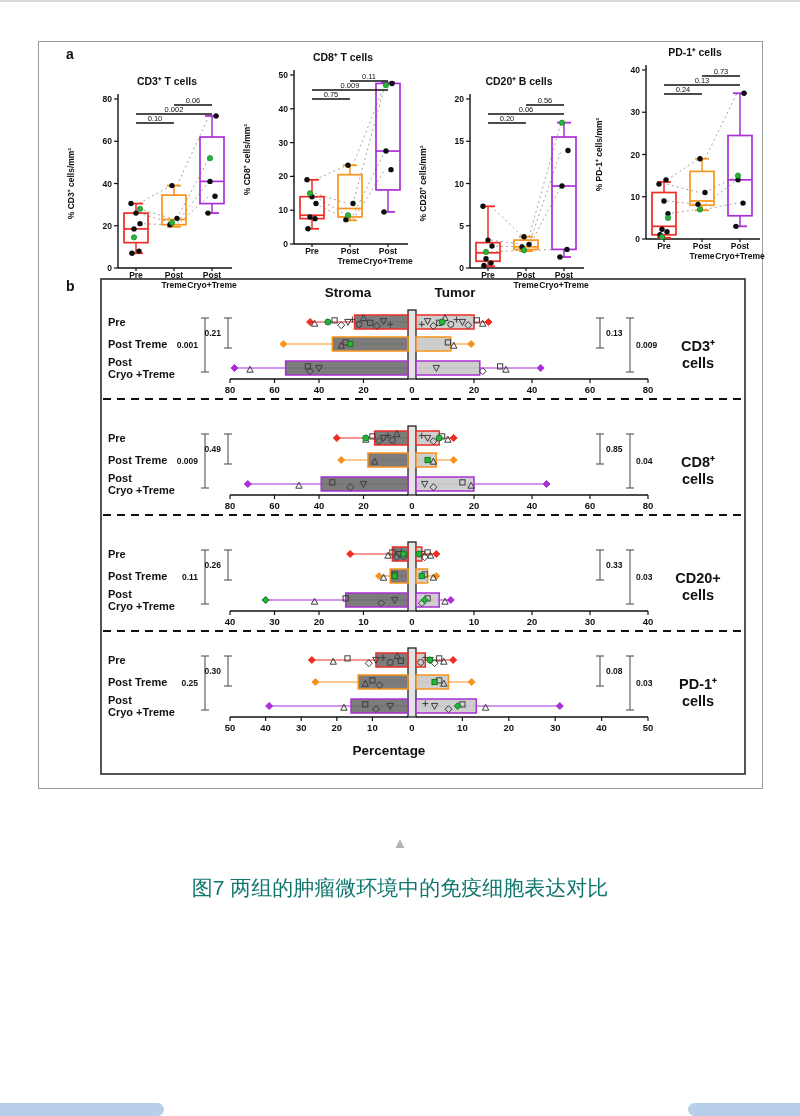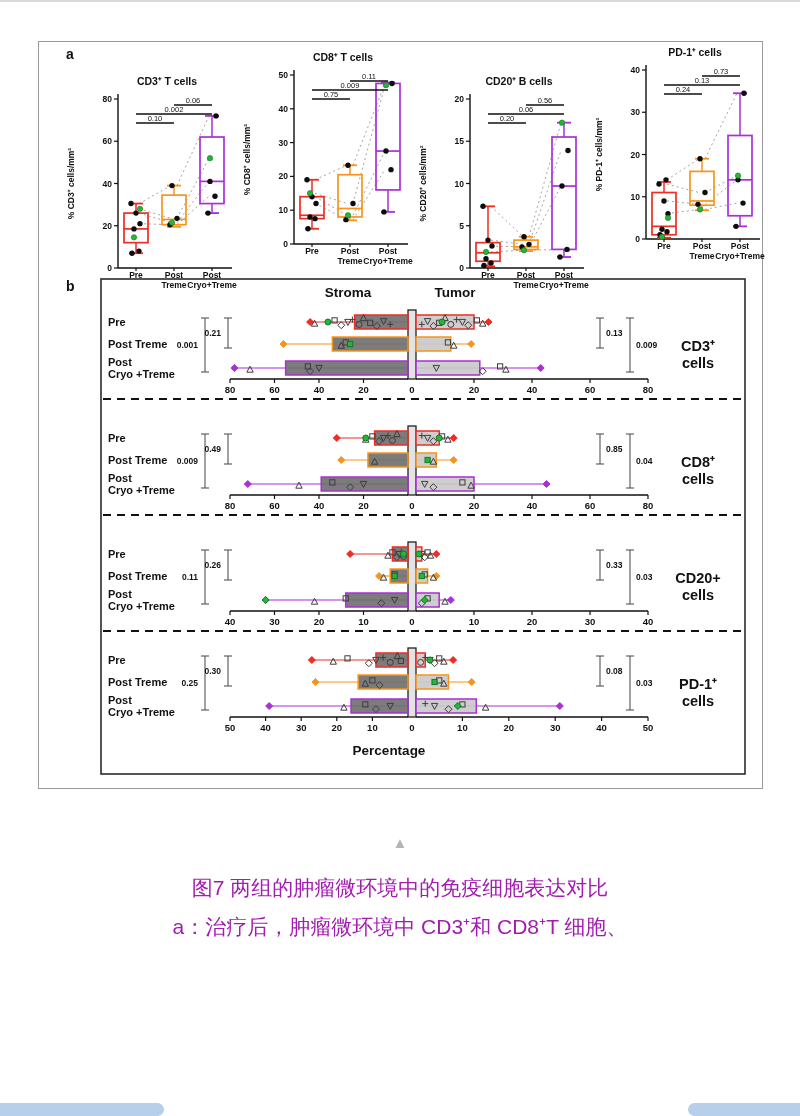--- a/index.html
+++ b/index.html
@@ -8,21 +8,21 @@
   .top-divider{position:absolute;left:0;top:0;width:800px;height:2px;background:#d9d9d9;}
   .figure-frame{position:absolute;left:38px;top:41px;width:723px;height:746px;
                 border:1.5px solid #9a9a9a;background:#fff;}
   .panel-letter{position:absolute;font-size:14px;font-weight:bold;color:#111;}
   .chart-slot{position:absolute;width:175px;height:228px;}
   .panelb-slot{position:absolute;left:100px;top:278px;width:646px;height:581px;}
   svg text{font-family:"Liberation Sans",sans-serif;}
   .collapse-tri{position:absolute;top:834px;left:0;width:100%;text-align:center;
                 font-size:15px;color:#b3b3b3;cursor:pointer;}
   .caption{position:absolute;top:868px;left:0;width:100%;text-align:center;
-           font-size:21px;line-height:39px;color:#a21caf;}
+           font-size:21px;line-height:39px;color:#0f766e;}
   .nav-strip{position:absolute;bottom:0;height:13px;background:#b8cfec;}
   .nav-strip.left{left:0;width:164px;border-radius:0 8px 8px 0;}
   .nav-strip.right{right:0;width:112px;border-radius:8px 0 0 8px;}
 </style>
 </head>
 <body>
 
 <div class="top-divider"></div>
 
 <div class="figure-frame"></div>
@@ -706,17 +706,16 @@
       <text x="536" y="408" font-size="8.5" text-anchor="start" fill="#111" font-weight="bold">0.03</text>
       <text x="598" y="411" font-size="14.5" text-anchor="middle" fill="#111" font-weight="bold">PD-1⁺</text>
       <text x="598" y="428" font-size="14.5" text-anchor="middle" fill="#111" font-weight="bold">cells</text>
       <text x="289" y="477" font-size="13.5" text-anchor="middle" fill="#111" font-weight="bold">Percentage</text>
     </svg></div>
 
 <div class="collapse-tri">▲</div>
 
 <div class="caption">
   <div>图7 两组的肿瘤微环境中的免疫细胞表达对比</div>
-  <div>a：治疗后，肿瘤微环境中 CD3⁺和 CD8⁺T 细胞、</div>
 </div>
 
 <div class="nav-strip left"></div>
 <div class="nav-strip right"></div>
 
 </body></html>

